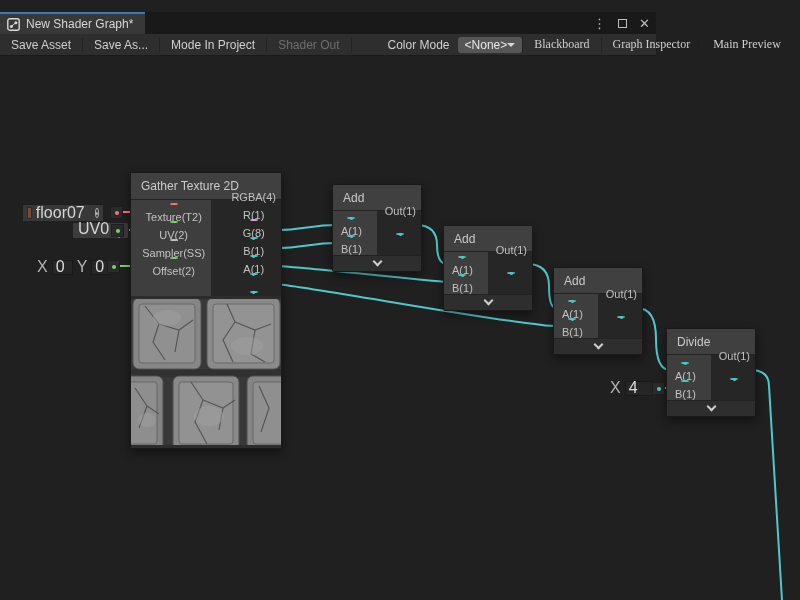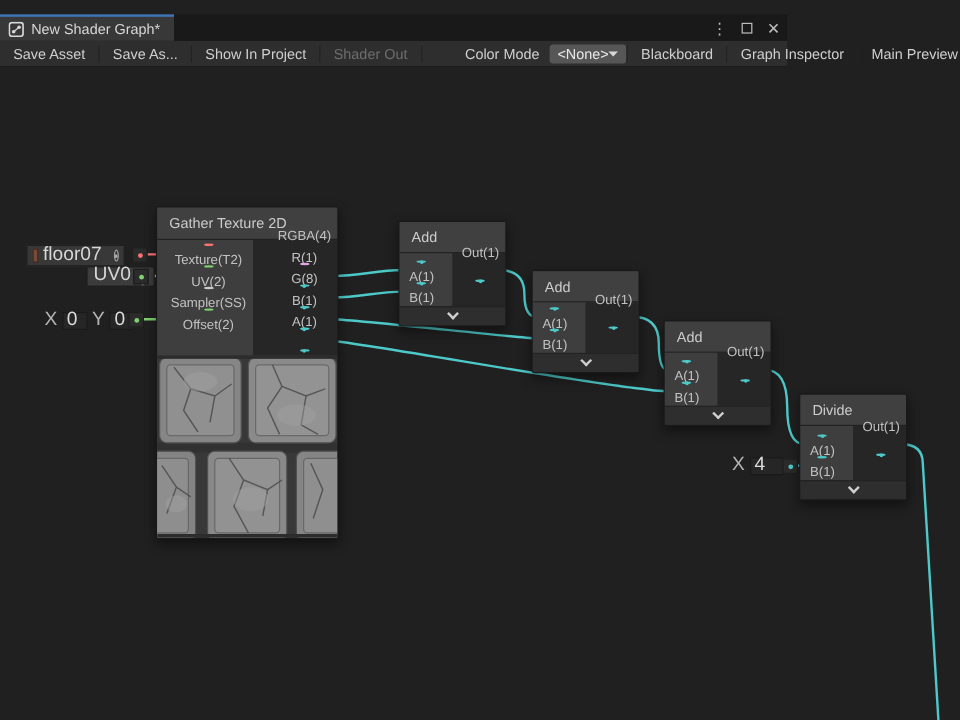--- a/index.html
+++ b/index.html
@@ -74,21 +74,21 @@
   .chrome{position:absolute;top:12px;left:0;width:656px;z-index:10;}
   .tabbar{height:22px;background:#191919;position:relative;display:flex;}
   .tab{width:145px;height:22px;background:#383838;border-top:2px solid #3c76b9;
     display:flex;align-items:center;gap:6px;padding-left:7px;color:#d6d6d6;font-size:12px;white-space:nowrap;}
   .winctrl{position:absolute;right:6px;top:0;height:22px;display:flex;align-items:center;gap:12px;color:#bdbdbd;font-size:13px;}
   .maxbox{width:9px;height:9px;border:1.5px solid #bdbdbd;}
   .toolbar{height:22px;background:#2e2e2e;border-bottom:1px solid #1a1a1a;display:flex;align-items:center;color:#cfcfcf;font-size:12px;}
   .tbtn{display:flex;align-items:center;padding:0 11px;border-right:1px solid #232323;white-space:nowrap;}
   .tbtn.disabled{color:#6e6e6e;}
   .tb-right{margin-left:auto;display:flex;}
-  .tb-right .tbtn{border-left:1px solid #232323;border-right:none;}
+  .tb-right .tbtn{border-left:1px solid #232323;border-right:none;font-family:Liberation Serif, serif;}
   .cm-label{display:flex;align-items:center;margin-left:28px;padding:0 8px;white-space:nowrap;}
   .cm-dd{align-self:center;width:94px;height:16px;background:#565656;border-radius:3px;
     display:flex;align-items:center;padding:0 7px;color:#e8e8e8;}
   .cm-dd .caret{margin-left:auto;border-top-color:#d8d8d8;}
 </style>
 </head>
 <body>
 
 <div class="graph">
 
@@ -355,21 +355,21 @@
     </div>
     <div class="winctrl">
       <span>⋮</span>
       <span class="maxbox"></span>
       <span>✕</span>
     </div>
   </div>
   <div class="toolbar">
     <div class="tbtn">Save Asset</div>
     <div class="tbtn">Save As...</div>
-    <div class="tbtn">Show In Project</div>
+    <div class="tbtn">Mode In Project</div>
     <div class="tbtn disabled">Shader Out</div>
     <div class="cm-label">Color Mode</div>
     <div class="cm-dd">
       <span>&lt;None&gt;</span>
       <span class="caret"></span>
     </div>
     <div class="tb-right">
       <div class="tbtn">Blackboard</div>
       <div class="tbtn">Graph Inspector</div>
       <div class="tbtn">Main Preview</div>

